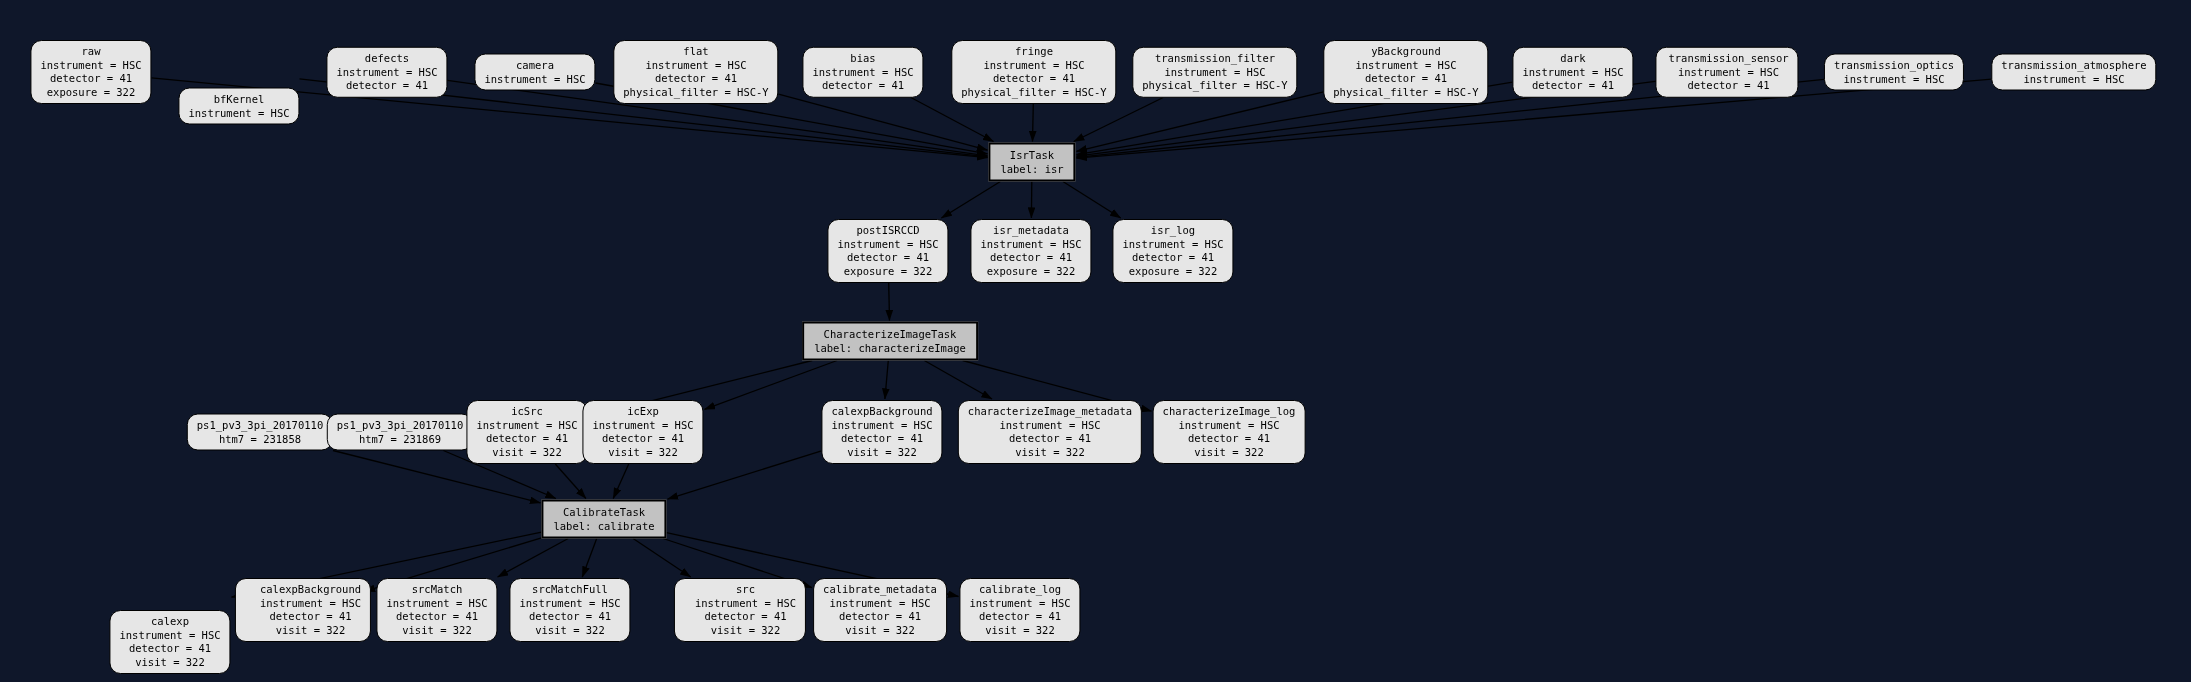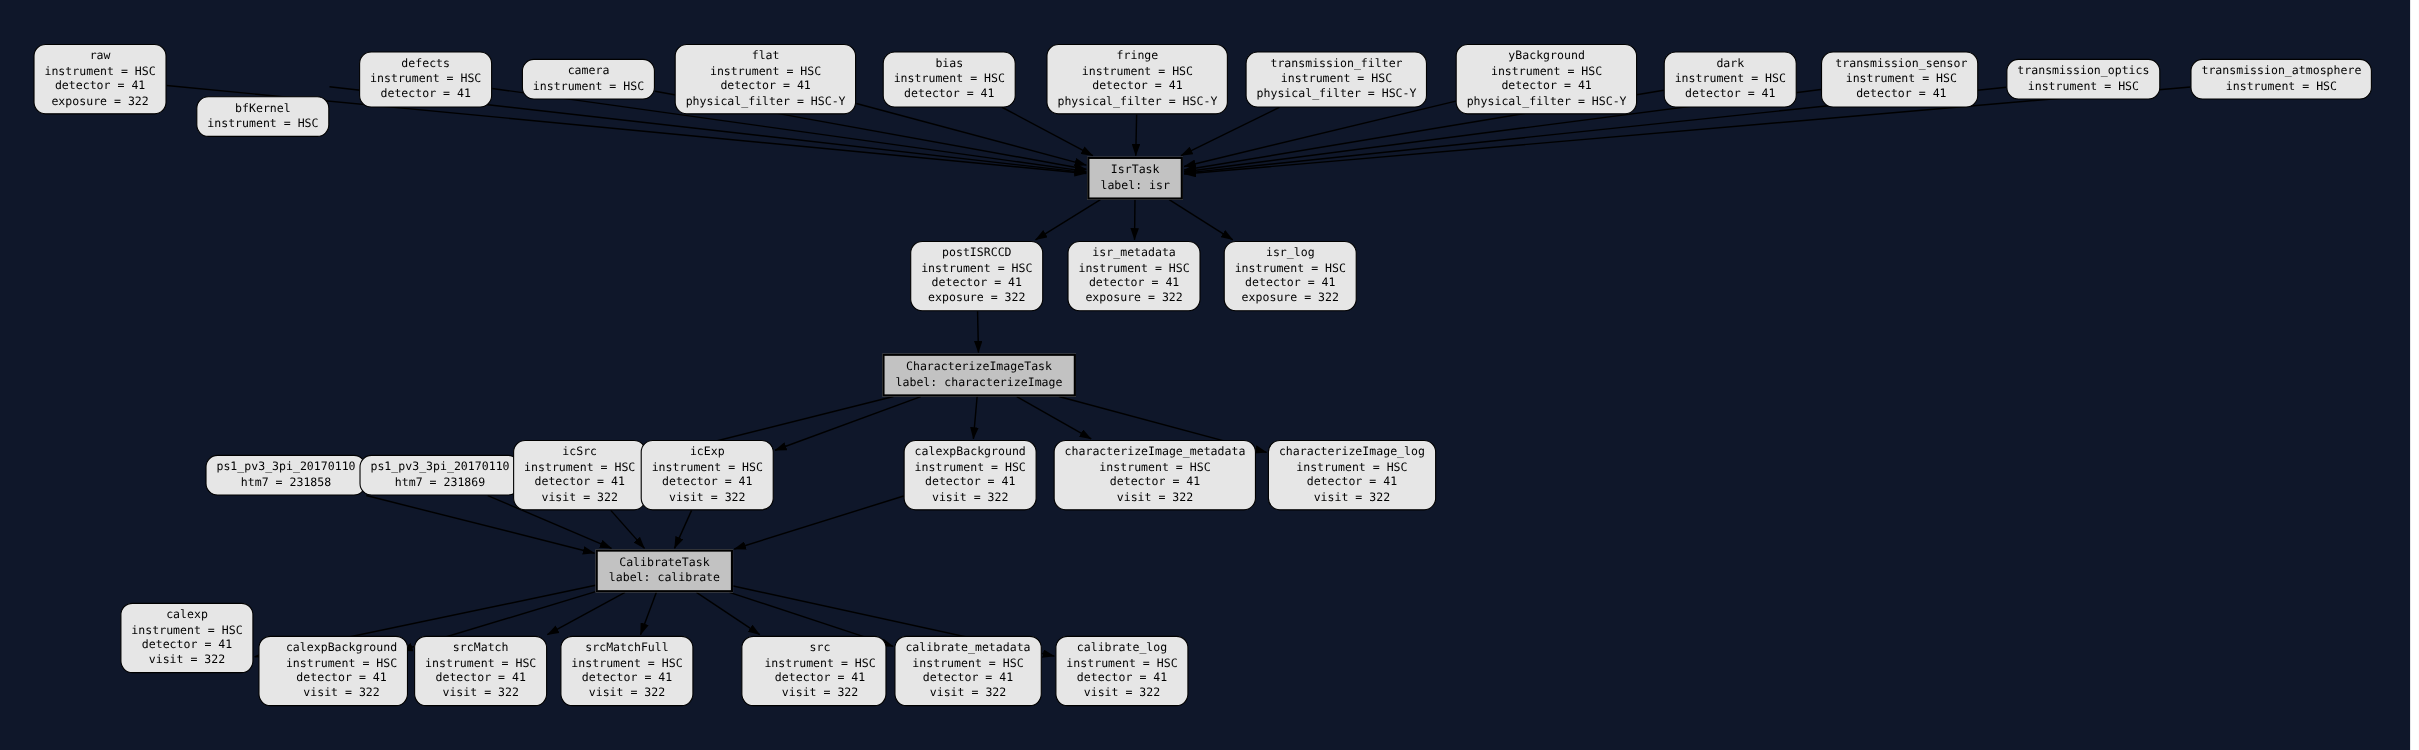--- a/index.html
+++ b/index.html
@@ -208,21 +208,21 @@
     <div class="node dataset" style="left: 1229px; top: 432px;">
       <div class="node-title">characterizeImage_log</div>
       <div class="node-attr">instrument = HSC</div>
       <div class="node-attr">detector = 41</div>
       <div class="node-attr">visit = 322</div>
     </div>
     <div class="node task" style="left: 604px; top: 519px;">
       <div class="node-title">CalibrateTask</div>
       <div class="node-attr">label: calibrate</div>
     </div>
-    <div class="node dataset" style="left: 170px; top: 580px;">
+    <div class="node dataset" style="left: 170px; top: 642px;">
       <div class="node-title">calexp</div>
       <div class="node-attr">instrument = HSC</div>
       <div class="node-attr">detector = 41</div>
       <div class="node-attr">visit = 322</div>
     </div>
     <div class="node dataset" style="left: 303px; top: 610px; padding-left: 24px;">
       <div class="node-title">calexpBackground</div>
       <div class="node-attr">instrument = HSC</div>
       <div class="node-attr">detector = 41</div>
       <div class="node-attr">visit = 322</div>

